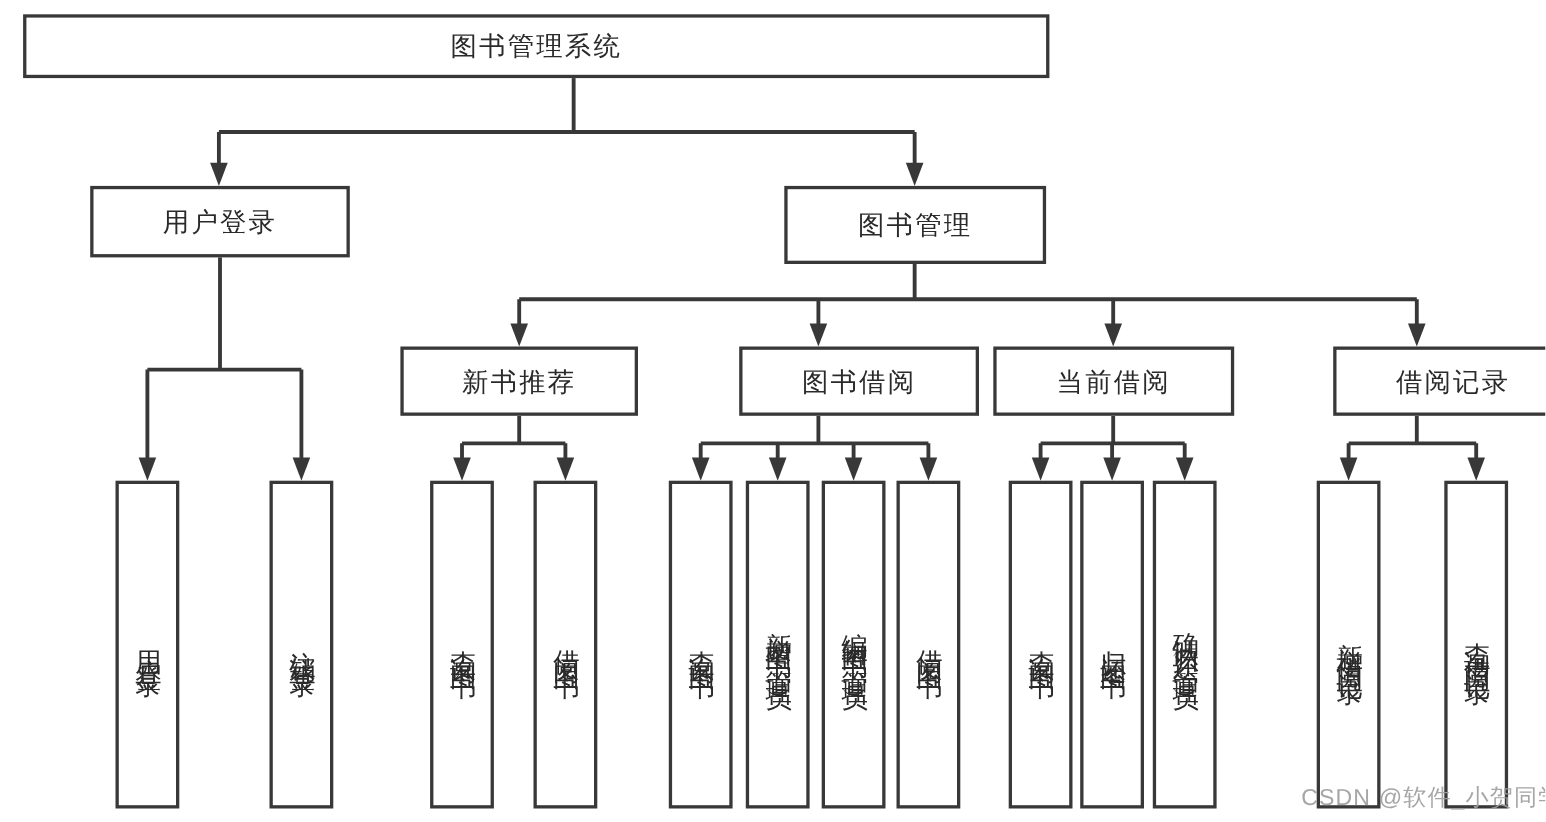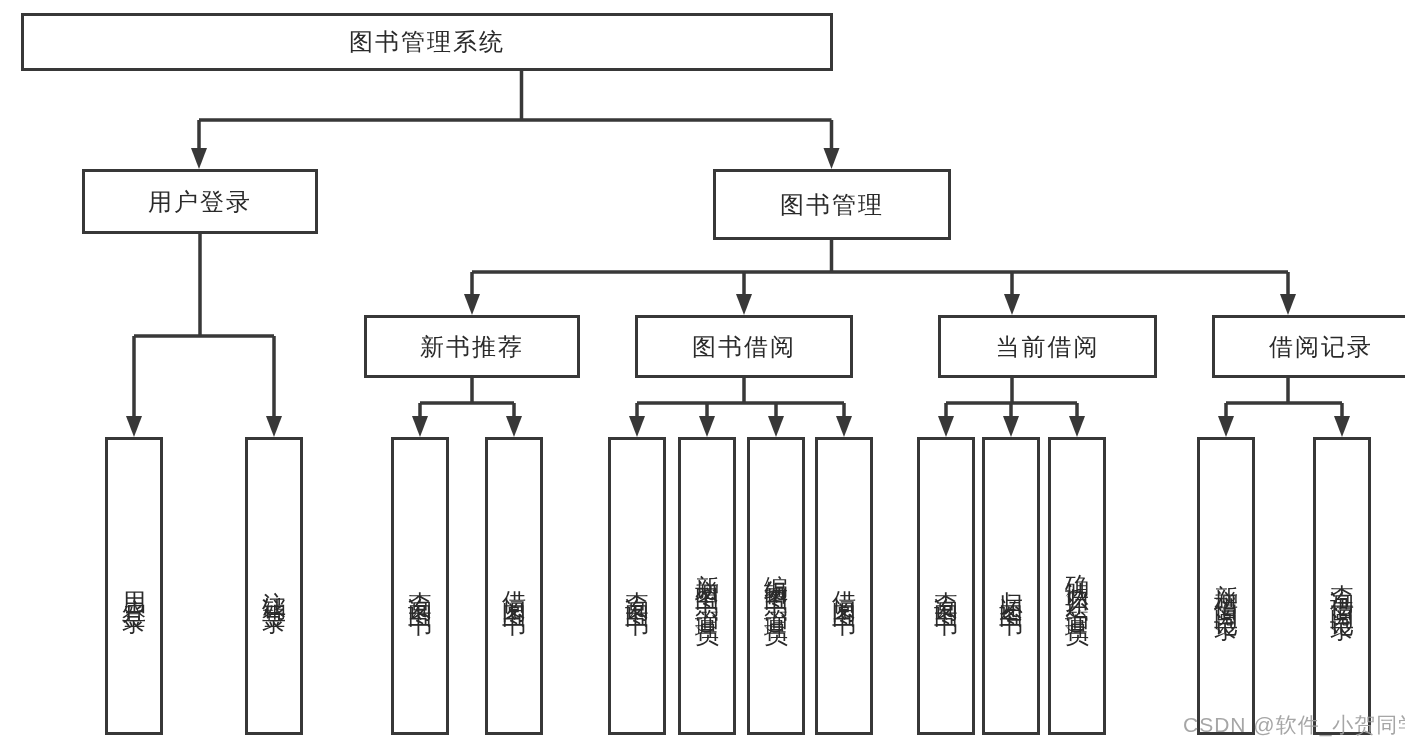--- a/index.html
+++ b/index.html
@@ -72,38 +72,38 @@
       <polygon points="768,416 784,416 776,437"></polygon>
       <polygon points="836,416 852,416 844,437"></polygon>
       <polygon points="938,416 954,416 946,437"></polygon>
       <polygon points="1003,416 1019,416 1011,437"></polygon>
       <polygon points="1069,416 1085,416 1077,437"></polygon>
       <polygon points="1218,416 1234,416 1226,437"></polygon>
       <polygon points="1334,416 1350,416 1342,437"></polygon>
     </g>
   </svg>
 
-  <div class="node" style="left:21px;top:13px;width:812px;height:58px;">
+  <div class="node" style="left:21px;top:13px;width:933px;height:58px;">
     <span>图书管理系统</span>
   </div>
 
   <div class="node" style="left:82px;top:169px;width:236px;height:65px;">
     <span>用户登录</span>
   </div>
   <div class="node" style="left:713px;top:169px;width:238px;height:71px;">
     <span>图书管理</span>
   </div>
 
   <div class="node" style="left:364px;top:315px;width:216px;height:63px;">
     <span>新书推荐</span>
   </div>
-  <div class="node" style="left:635px;top:315px;width:218px;height:63px;">
+  <div class="node" style="left:672px;top:315px;width:218px;height:63px;">
     <span>图书借阅</span>
   </div>
-  <div class="node" style="left:938px;top:315px;width:219px;height:63px;">
+  <div class="node" style="left:903px;top:315px;width:219px;height:63px;">
     <span>当前借阅</span>
   </div>
   <div class="node" style="left:1179px;top:315px;width:218px;height:63px;margin-left:33px;">
     <span>借阅记录</span>
   </div>
 
   <div class="node leaf" style="left:105px;">
     <span>用户登录</span>
   </div>
   <div class="node leaf" style="left:245px;">

